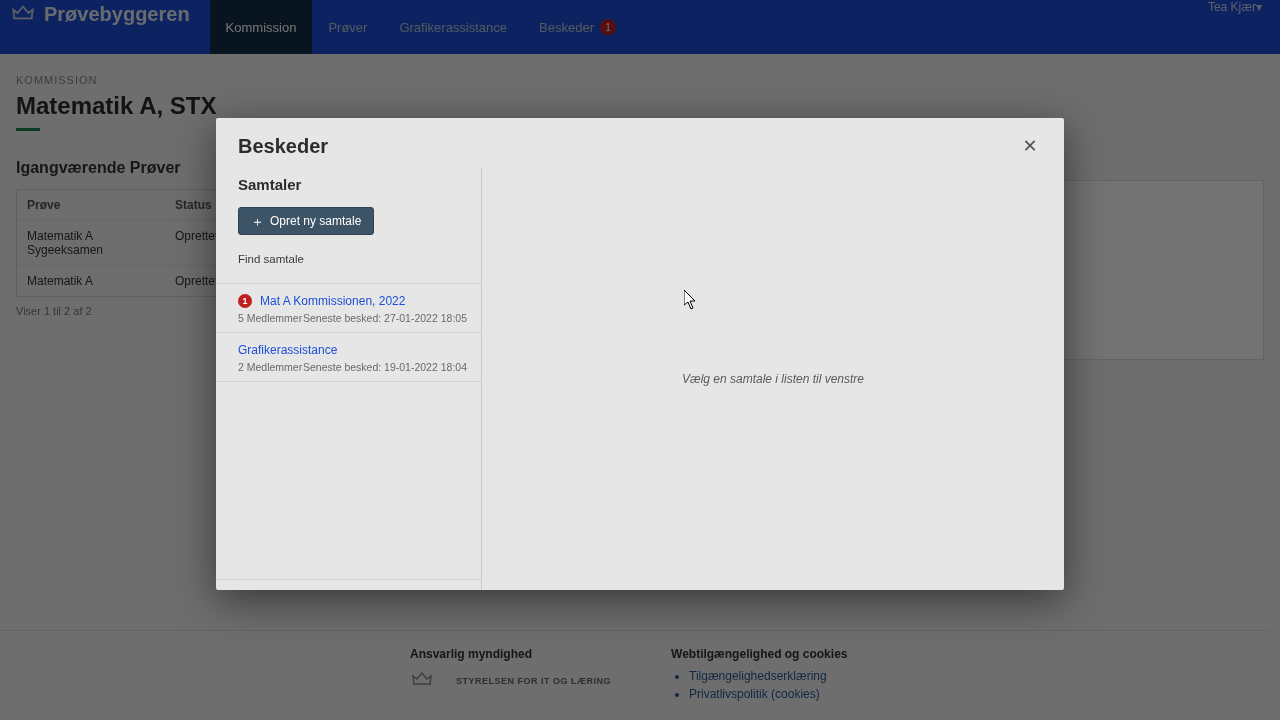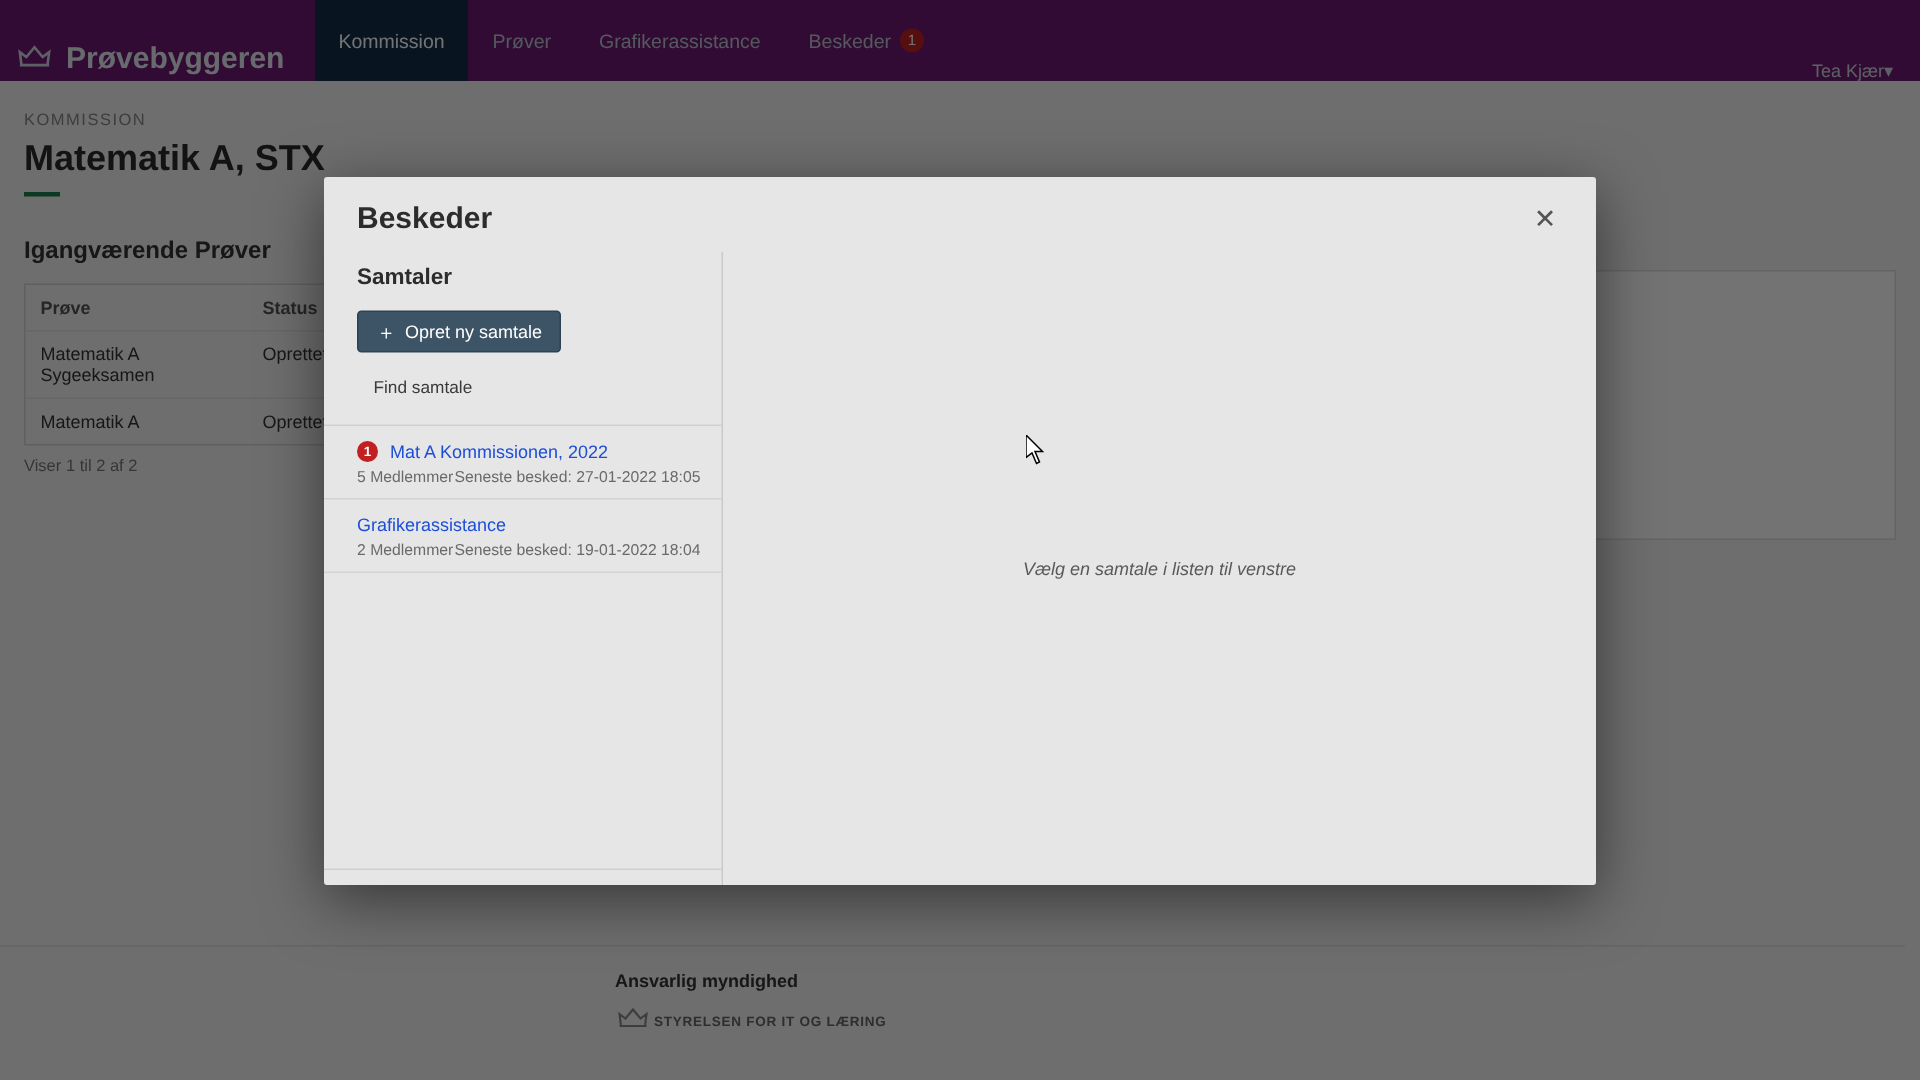--- a/index.html
+++ b/index.html
@@ -1,20 +1,20 @@
 <!DOCTYPE html>
 <html><head>
 <meta charset="utf-8">
 <style>
   * { box-sizing: border-box; margin: 0; padding: 0; }
   html, body { width: 1280px; height: 720px; overflow: hidden; font-family: "Segoe UI", Arial, sans-serif; font-size: 13px; color: #333; }
   body { background: #f4f4f4; position: relative; }
 
   
-  .topbar { height: 54px; background: #701a75; color: #cfd8e2; display: flex; align-items: flex-end; padding: 0 10px; }
+  .topbar { height: 54px; background: #1d4ed8; color: #cfd8e2; display: flex; align-items: flex-start; padding: 0 10px; }
   .brand { display: flex; align-items: center; gap: 8px; margin-right: 20px; }
   .brand-logo svg { width: 26px; height: 26px; }
   .brand-name { font-size: 20px; font-weight: 600; color: #e7edf3; }
   .nav { display: flex; align-items: stretch; height: 100%; }
   .nav-item { padding: 0 16px; display: flex; align-items: center; color: #b9c6d3; font-size: 13px; cursor: pointer; position: relative; }
   .nav-item.active { background: #123047; color: #fff; }
   .nav-badge { background: #c02020; color: #fff; border-radius: 50%; width: 16px; height: 16px; font-size: 10px; display: inline-flex; align-items: center; justify-content: center; margin-left: 6px; }
   .topbar-spacer { flex: 1; }
   .user-menu { display: flex; align-items: center; gap: 0; color: #cfd8e2; font-size: 12px; cursor: pointer; padding: 0 8px; }
 
@@ -35,38 +35,38 @@
   .td-status { width: 70px; }
   .pager { font-size: 11px; color: #777; margin-top: 8px; }
 
   .right-panel { position: absolute; right: 16px; top: 180px; width: 990px; height: 180px; border: 1px solid #ddd; background: #fff; }
 
   
   .footer { position: absolute; left: 0; right: 10px; bottom: 0; height: 90px; background: #f3f3f3; border-top: 1px solid #ddd; display: flex; gap: 60px; padding: 16px 0 0 410px; font-size: 12px; color: #444; }
   .foot-col h5 { font-size: 12px; font-weight: 600; margin-bottom: 6px; color: #333; }
   .foot-col ul { list-style: disc; padding-left: 18px; }
   .foot-col li { color: #2a5a9a; padding: 2px 0; cursor: pointer; }
-  .agency { display: flex; align-items: center; gap: 2px; }
+  .agency { display: flex; align-items: center; gap: 22px; }
   .agency-logo svg { width: 24px; height: 24px; }
   .agency-text { font-size: 9px; font-weight: 700; color: #666; letter-spacing: .5px; }
 
   
   .overlay { position: absolute; inset: 0; background: rgba(0,0,0,.55); display: flex; align-items: flex-start; justify-content: center; padding-top: 118px; }
   .modal { width: 848px; height: 472px; background: #e6e6e6; border-radius: 2px; box-shadow: 0 10px 40px rgba(0,0,0,.5); display: flex; flex-direction: column; }
   .modal-header { display: flex; align-items: center; padding: 16px 22px 10px; }
   .modal-title { font-size: 20px; font-weight: 700; color: #2c2c2c; flex: 1; }
   .modal-close { width: 24px; height: 24px; display: flex; align-items: center; justify-content: center; cursor: pointer; color: #555; font-size: 18px; border-radius: 3px; }
 
   .modal-body { flex: 1; display: flex; overflow: hidden; justify-content: flex-end; }
   .side { width: 266px; border-right: 1px solid #c9c9c9; padding: 8px 14px 0 22px; display: flex; flex-direction: column; }
   .side h4 { font-size: 15px; font-weight: 700; color: #2c2c2c; margin-bottom: 14px; }
   .btn-new { background: #3d5366; color: #fff; border: 1px solid #2f4254; border-radius: 3px; padding: 6px 12px; font-size: 12px; display: inline-flex; align-items: center; gap: 6px; cursor: pointer; width: fit-content; }
   .btn-new .plus { font-size: 13px; line-height: 1; }
 
-  .field-label { font-size: 11.5px; color: #3a3a3a; margin-top: 18px; margin-bottom: 4px; margin-left: 11px; }
+  .field-label { font-size: 11.5px; color: #3a3a3a; margin-top: 18px; margin-bottom: 4px; }
   .search-input { width: 170px; height: 26px; border: 1px solid #aeb6bc; background: #f2f2f2; padding: 0 8px; font-size: 11.5px; color: #333; font-style: italic; }
   .side-sep { border: 0; border-top: 1px solid #cfcfcf; margin: 14px -14px 0 -22px; }
 
   .conv { padding: 10px 0 8px; border-bottom: 1px solid #d3d3d3; cursor: pointer; margin: 0 -14px 0 -22px; padding-left: 22px; padding-right: 14px; }
   .conv-title-row { display: flex; align-items: center; gap: 8px; }
   .conv-badge { width: 14px; height: 14px; border-radius: 50%; background: #c02020; color: #fff; font-size: 9px; display: inline-flex; align-items: center; justify-content: center; font-weight: 700; }
   .conv-title { font-size: 12px; color: #1d4ed8; }
   .conv-meta { display: flex; justify-content: space-between; font-size: 10.5px; color: #6a6a6a; margin-top: 4px; }
   .conv-meta .time { font-style: normal; }
 
@@ -142,20 +142,27 @@
     <h5>Ansvarlig myndighed</h5>
     <div class="agency">
       <span class="agency-logo">
         <svg viewBox="0 0 24 24" fill="none" stroke="#888" stroke-width="1.4">
             <path d="M3 17h18M4 17l-1-8 4 3 5-6 5 6 4-3-1 8z"></path>
           </svg>
       </span>
       <span class="agency-text">STYRELSEN FOR IT OG LÆRING</span>
     </div>
   </div>
+  <div class="foot-col">
+    <h5>Webtilgængelighed og cookies</h5>
+    <ul>
+      <li>Tilgængelighedserklæring</li>
+      <li>Privatlivspolitik (cookies)</li>
+    </ul>
+  </div>
 </div>
 
 <div class="overlay">
   <div class="modal">
     <div class="modal-header">
       <div class="modal-title">Beskeder</div>
       <div class="modal-close">
         <span>✕</span>
       </div>
     </div>

